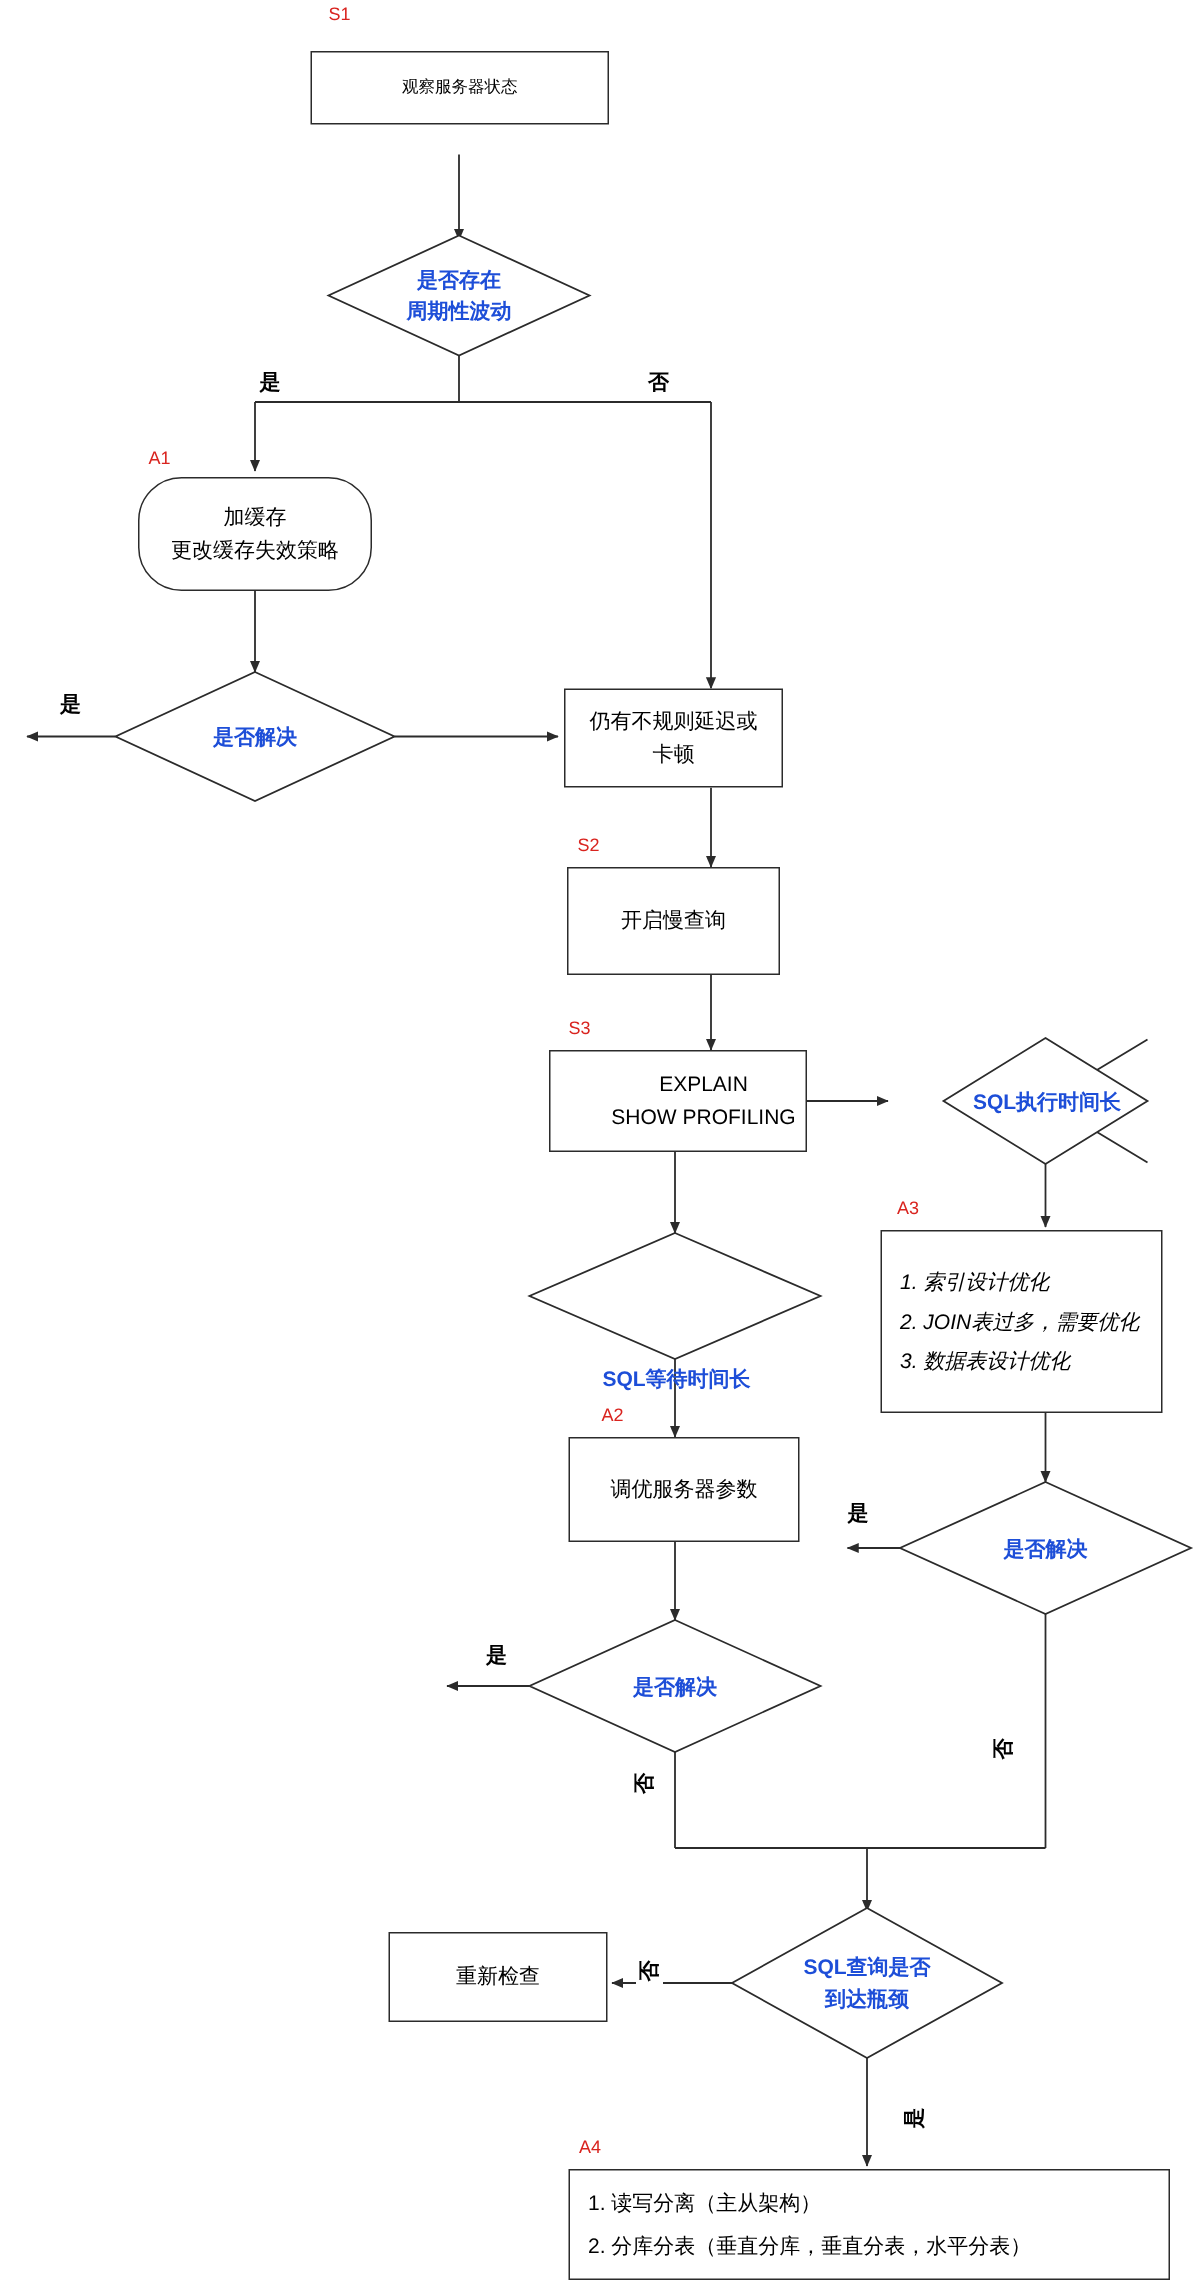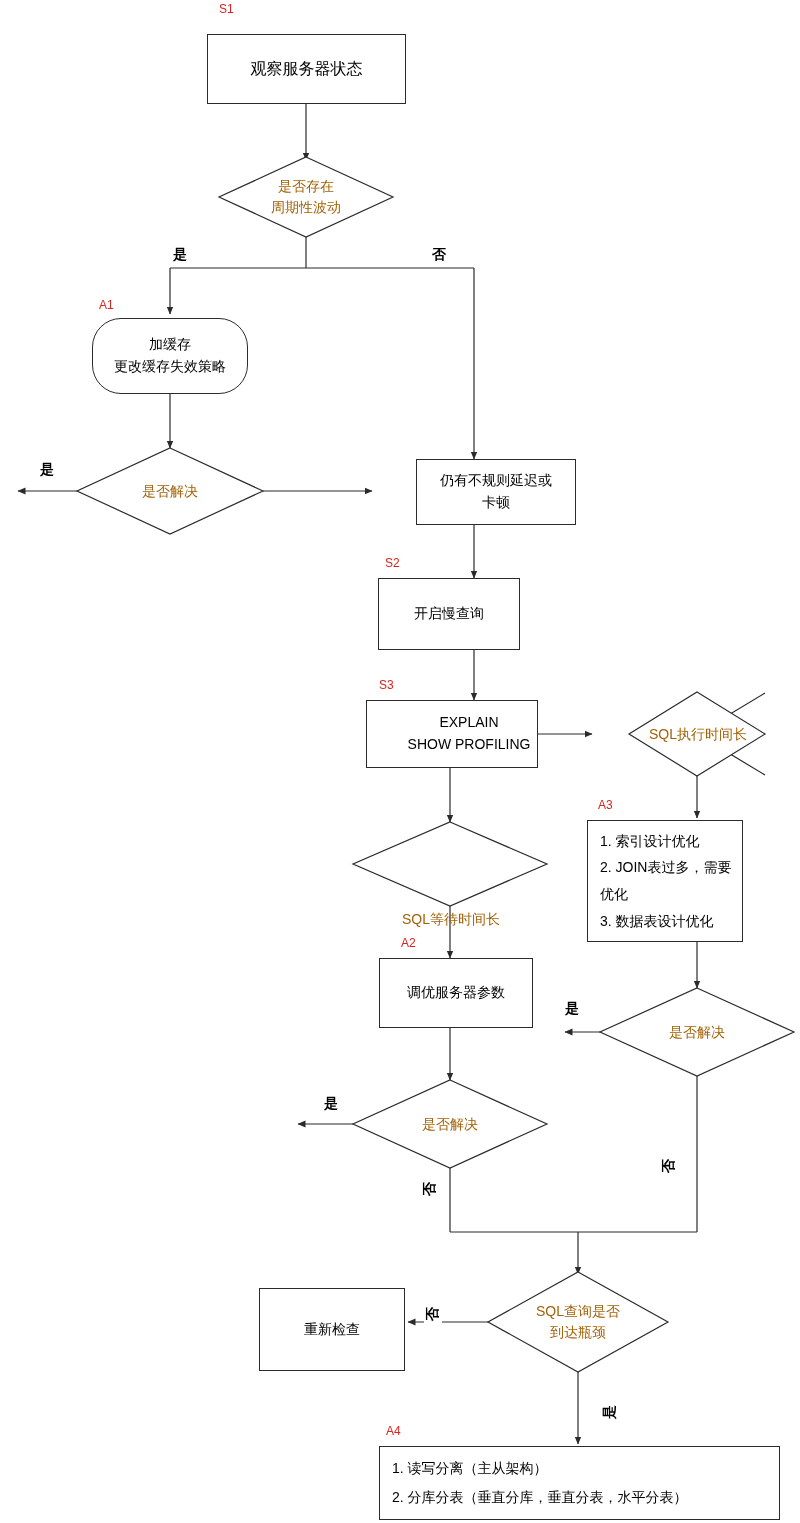--- a/index.html
+++ b/index.html
@@ -46,24 +46,25 @@
     padding-left: 12px;
   }
   .diamond-label {
     position: absolute;
     box-sizing: border-box;
     display: flex;
     align-items: center;
     justify-content: center;
     text-align: center;
     font-size: 14px;
-    color: #a16207;
+    color: #1d4ed8;
     line-height: 1.5;
     white-space: pre-line;
     pointer-events: none;
+    font-weight: bold;
   }
   .tag {
     position: absolute;
     font-size: 12px;
     color: #d9241f;
     font-family: "Liberation Sans", sans-serif;
   }
   .edge-label {
     position: absolute;
     font-size: 14px;
@@ -148,61 +149,61 @@
 
       <polygon points="578,1272 668,1322 578,1372 488,1322" fill="#ffffff"></polygon>
 
       <path d="M488,1322 L408,1322" marker-end="url(#arrow)"></path>
 
       <path d="M578,1372 L578,1444" marker-end="url(#arrow)"></path>
     </g>
   </svg>
 
   <div class="tag" style="left:219px; top:2px;">S1</div>
-  <div class="node box" style="left:207px; top:34px; width:199px; height:70px; font-size:16px;">观察服务器状态</div>
+  <div class="node box" style="left:207px; top:34px; width:199px; height:49px; font-size:11px;">观察服务器状态</div>
 
   <div class="diamond-label" style="left:232px; top:172px; width:148px; height:50px;">是否存在
 周期性波动</div>
 
   <div class="tag" style="left:99px; top:298px;">A1</div>
   <div class="node box" style="left:92px; top:318px; width:156px; height:76px;border-radius:29px;">加缓存
 更改缓存失效策略</div>
 
   <div class="diamond-label" style="left:110px; top:478px; width:120px; height:26px;">是否解决</div>
 
-  <div class="node box" style="left:376px; top:459px; width:160px; height:66px;margin-left:40px;">仍有不规则延迟或
+  <div class="node box" style="left:376px; top:459px; width:146px; height:66px;">仍有不规则延迟或
 卡顿</div>
 
   <div class="tag" style="left:385px; top:556px;">S2</div>
   <div class="node box" style="left:378px; top:578px; width:142px; height:72px;">开启慢查询</div>
 
   <div class="tag" style="left:379px; top:678px;">S3</div>
   <div class="node box" style="left:366px; top:700px; width:172px; height:68px;padding-left:34px;">EXPLAIN
 SHOW PROFILING</div>
 
   <div class="diamond-label" style="left:625px; top:721px; width:146px; height:26px;">SQL执行时间长</div>
 
   <div class="tag" style="left:598px; top:798px;">A3</div>
-  <div class="node box left-align" style="left:587px; top:820px; width:156px; height:122px; line-height:1.9;">1. 索引设计优化
+  <div class="node box left-align" style="left:587px; top:820px; width:188px; height:122px; line-height:1.9;font-style:italic;">1. 索引设计优化
 2. JOIN表过多，需要优化
 3. 数据表设计优化</div>
 
   <div class="diamond-label" style="left:378px; top:866px; width:146px; height:26px;margin-top:40px;">SQL等待时间长</div>
 
   <div class="tag" style="left:386px; top:936px;margin-left:15px;">A2</div>
   <div class="node box" style="left:379px; top:958px; width:154px; height:70px;">调优服务器参数</div>
 
   <div class="diamond-label" style="left:390px; top:1111px; width:120px; height:26px;">是否解决</div>
 
   <div class="diamond-label" style="left:637px; top:1019px; width:120px; height:26px;">是否解决</div>
 
   <div class="diamond-label" style="left:508px; top:1297px; width:140px; height:50px;">SQL查询是否
 到达瓶颈</div>
 
-  <div class="node box" style="left:259px; top:1288px; width:146px; height:83px;">重新检查</div>
+  <div class="node box" style="left:259px; top:1288px; width:146px; height:60px;">重新检查</div>
 
   <div class="tag" style="left:386px; top:1424px;">A4</div>
   <div class="node box left-align" style="left:379px; top:1446px; width:401px; height:74px; line-height:2.1;">1. 读写分离（主从架构）
 2. 分库分表（垂直分库，垂直分表，水平分表）</div>
 
   <div class="edge-label" style="left:171px; top:246px;">是</div>
   <div class="edge-label" style="left:430px; top:246px;">否</div>
   <div class="edge-label" style="left:38px; top:461px;">是</div>
   <div class="edge-label" style="left:563px; top:1000px;">是</div>
   <div class="edge-label rot" style="left:660px; top:1157px;">否</div>

